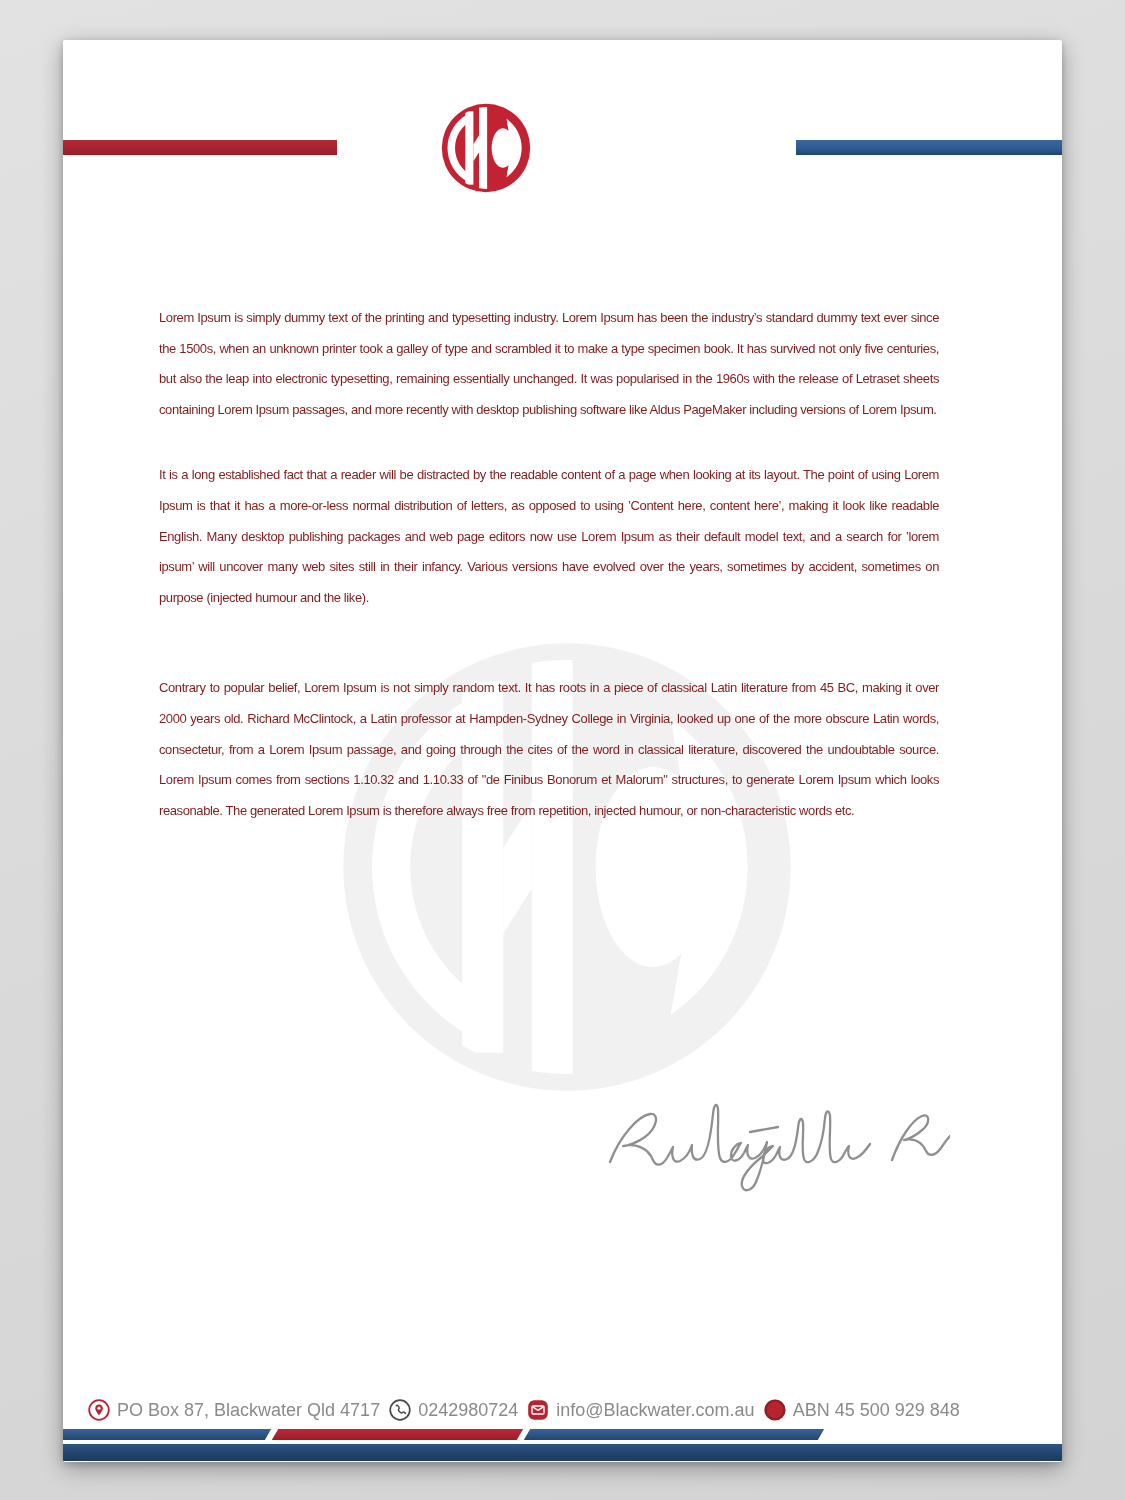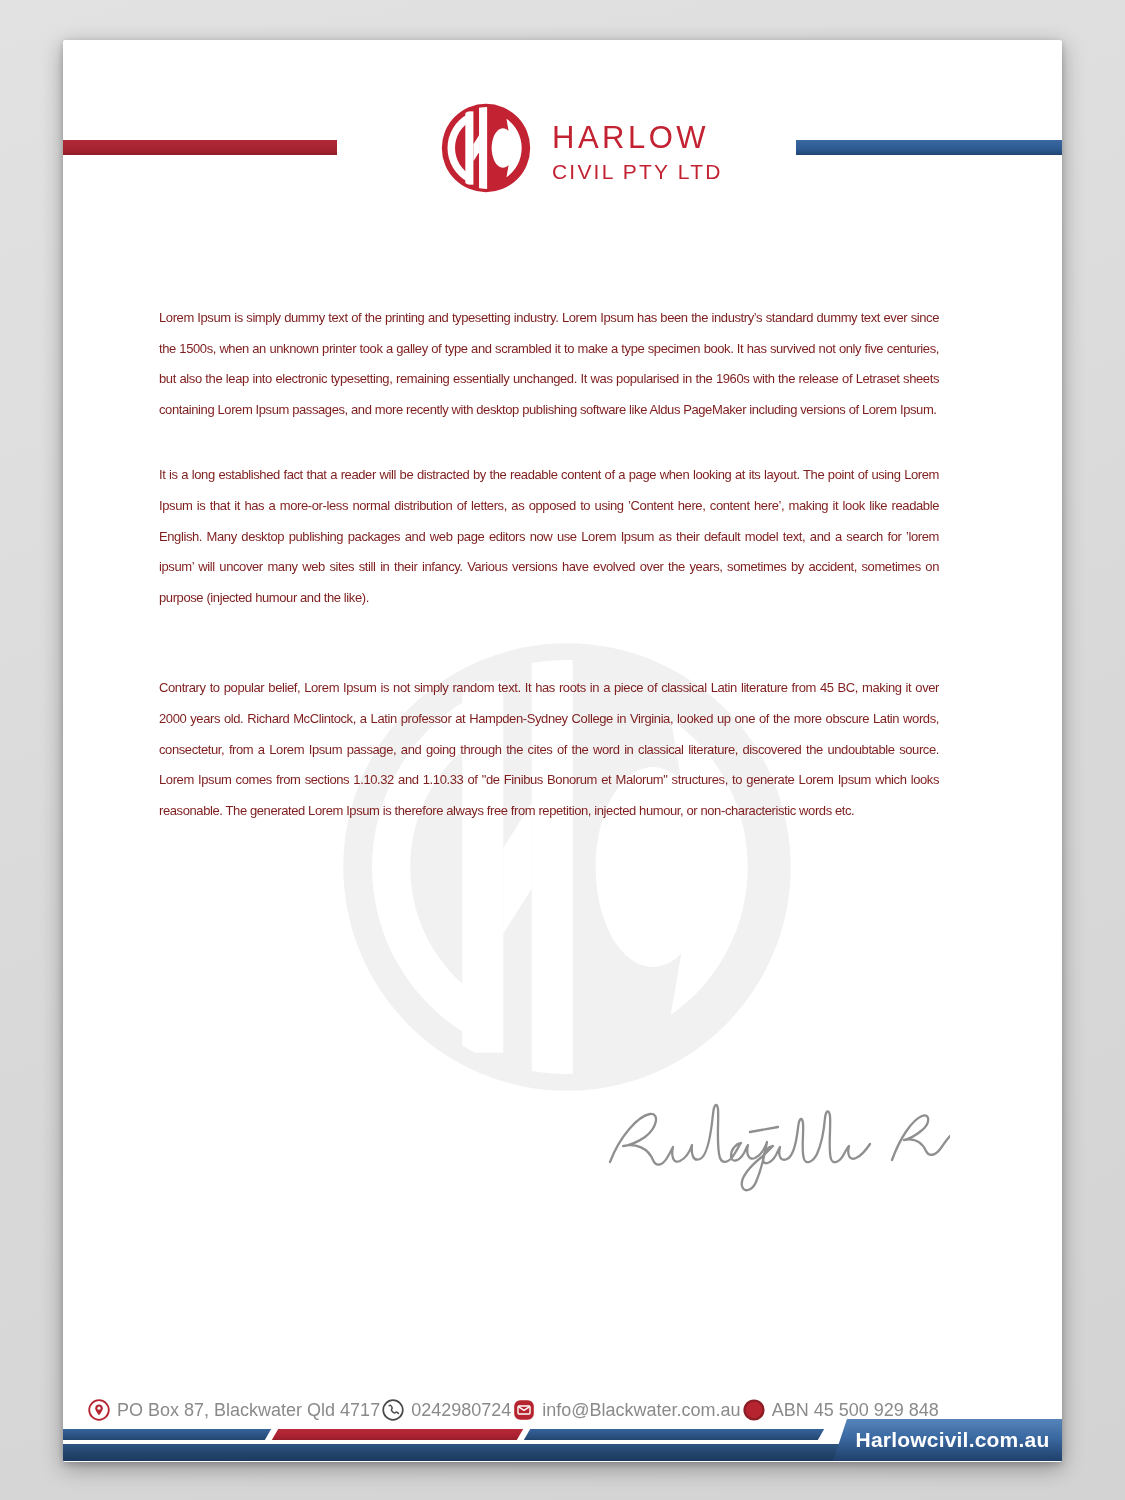--- a/index.html
+++ b/index.html
@@ -36,21 +36,21 @@
     color:#7f1d1d; font-size:13px; line-height:30.6px; letter-spacing:-0.4px;
     text-align:justify;
   }
   .letter p.p1 { margin-bottom:35px; }
   .letter p.p2 { margin-bottom:60px; }
   
   .signature { position:absolute; left:537px; top:1050px; width:350px; height:110px; z-index:1; }
   
   .contact-row {
     position:absolute; left:25px; top:1358px; height:24px; z-index:2;
-    display:flex; align-items:center; gap:2px;
+    display:flex; align-items:center; gap:9px;
     color:#8a8a8a; font-size:18px; white-space:nowrap;
   }
   .contact-item { display:flex; align-items:center; gap:7px; }
   .contact-item svg { display:block; }
   .stripe {
     position:absolute; top:1389px; height:11px; transform:skewX(-30deg); z-index:1;
   }
   .stripe.blue { background:linear-gradient(180deg,#38639a 0%,#2c5484 55%,#22456d 100%); }
   .stripe.red  { background:linear-gradient(180deg,#b9293a 0%,#ab2232 60%,#961d2a 100%); }
   .s1 { left:-4px; width:209px; }
@@ -94,24 +94,20 @@
 
 <div class="page">
 
   <div class="bar-red-top"></div>
   <div class="bar-blue-top"></div>
 
   <svg class="logo-svg" viewBox="0 0 100 100">
     <use href="#hc-monogram"></use>
   </svg>
 
-  <div class="wordmark">
-    <div class="l1">HARLOW</div>
-    <div class="l2">CIVIL PTY LTD</div>
-  </div>
 
   <svg class="watermark" viewBox="0 0 100 100">
     <use href="#hc-monogram"></use>
   </svg>
 
   <div class="letter">
     <p class="p1">Lorem Ipsum is simply dummy text of the printing and typesetting industry. Lorem Ipsum has been the industry’s standard dummy text ever since the 1500s, when an unknown printer took a galley of type and scrambled it to make a type specimen book. It has survived not only five centuries, but also the leap into electronic typesetting, remaining essentially unchanged. It was popularised in the 1960s with the release of Letraset sheets containing Lorem Ipsum passages, and more recently with desktop publishing software like Aldus PageMaker including versions of Lorem Ipsum.</p>
     <p class="p2">It is a long established fact that a reader will be distracted by the readable content of a page when looking at its layout. The point of using Lorem Ipsum is that it has a more-or-less normal distribution of letters, as opposed to using ’Content here, content here’, making it look like readable English. Many desktop publishing packages and web page editors now use Lorem Ipsum as their default model text, and a search for ’lorem ipsum’ will uncover many web sites still in their infancy. Various versions have evolved over the years, sometimes by accident, sometimes on purpose (injected humour and the like).</p>
     <p class="p3">Contrary to popular belief, Lorem Ipsum is not simply random text. It has roots in a piece of classical Latin literature from 45 BC, making it over 2000 years old. Richard McClintock, a Latin professor at Hampden-Sydney College in Virginia, looked up one of the more obscure Latin words, consectetur, from a Lorem Ipsum passage, and going through the cites of the word in classical literature, discovered the undoubtable source. Lorem Ipsum comes from sections 1.10.32 and 1.10.33 of "de Finibus Bonorum et Malorum" structures, to generate Lorem Ipsum which looks reasonable. The generated Lorem Ipsum is therefore always free from repetition, injected humour, or non-characteristic words etc.</p>
   </div>
@@ -151,17 +147,14 @@
         <circle cx="11" cy="11" r="9.4" fill="#b6252f" stroke="#8f1d26" stroke-width="2.4"></circle>
       </svg>
       <span>ABN 45 500 929 848</span>
     </div>
   </div>
 
   <div class="stripe blue s1"></div>
   <div class="stripe red s2"></div>
   <div class="stripe blue s3"></div>
   <div class="navy-bar"></div>
-  <div class="website-box">
-    <span>Harlowcivil.com.au</span>
-  </div>
 
 </div>
 
 </body></html>

